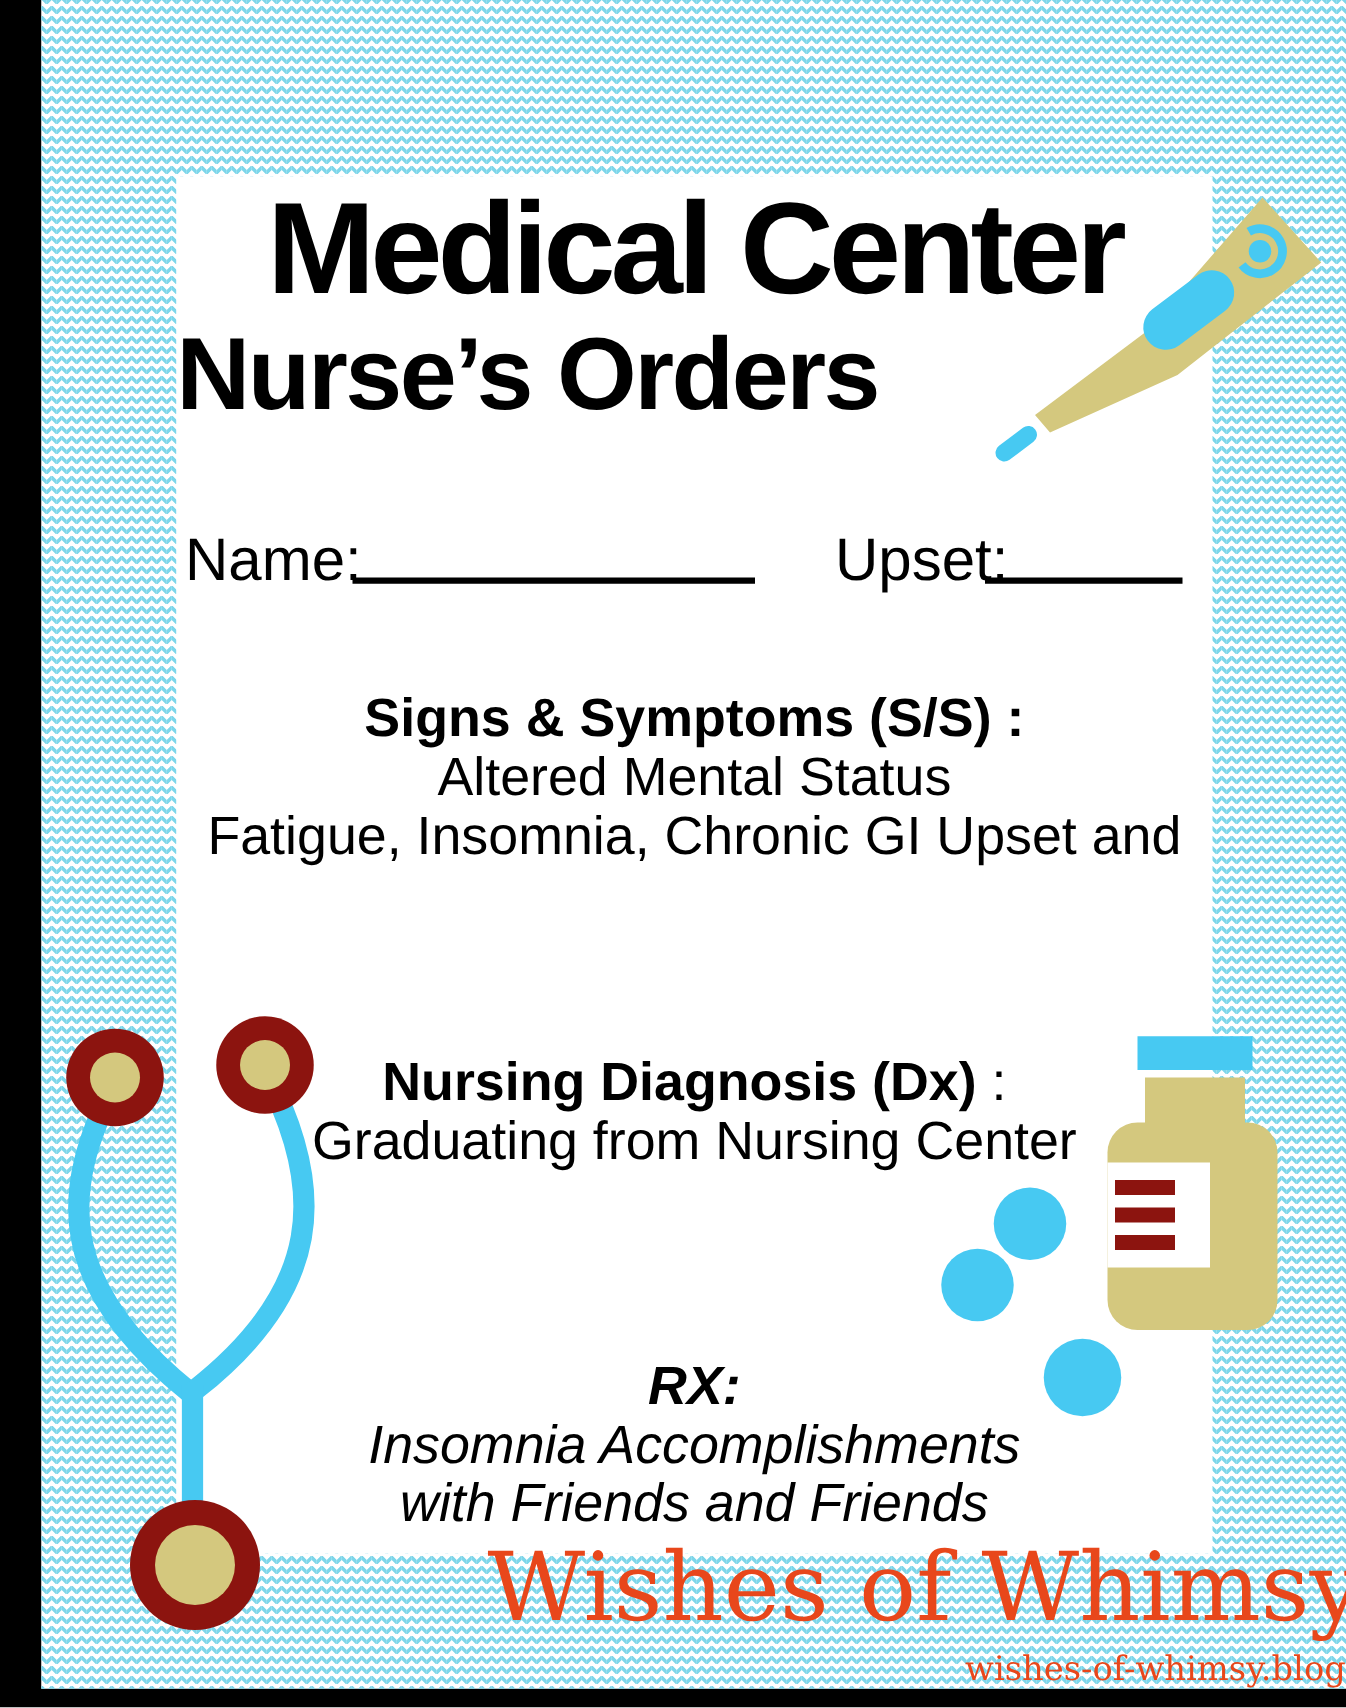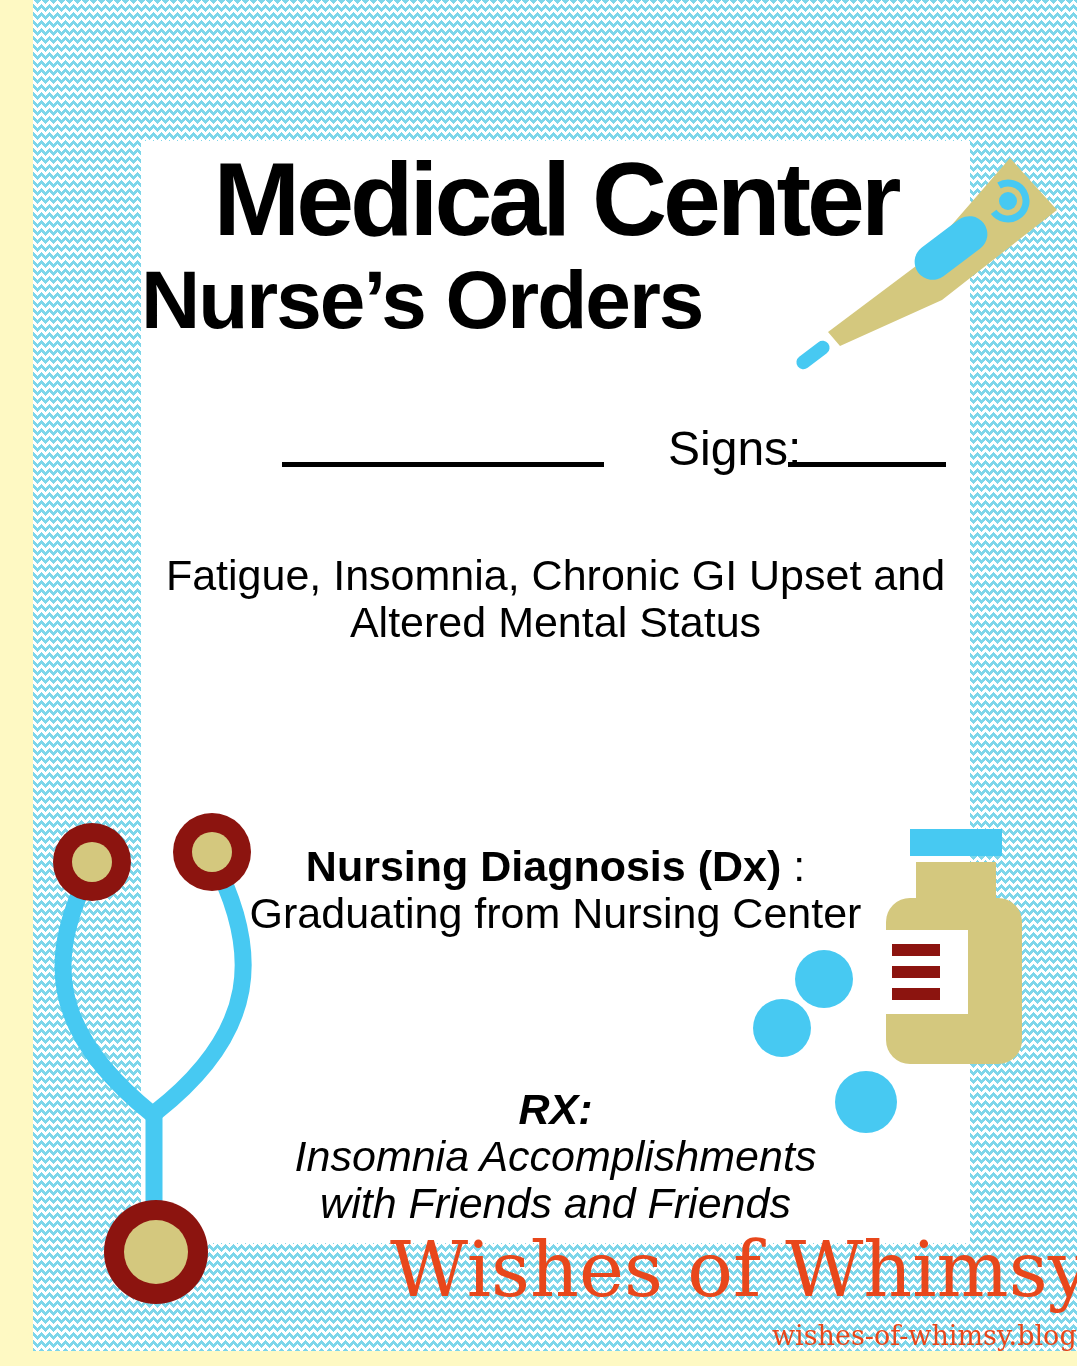--- a/index.html
+++ b/index.html
@@ -1,17 +1,17 @@
 <!DOCTYPE html>
 <html style="--pattern-cyan: #7dd6ea; --tan: #d4c87e; --sky-blue: #47c9f2; --dark-red: #8c140f; --orange: #e8471b; --black: #000000;"><head>
 <meta charset="utf-8">
 <style>
   html,body{margin:0;padding:0;background:#ffffff;}
   .page{
-    position:relative;width:1077px;height:1366px;overflow:hidden;background:#fef9c3;
+    position:relative;width:1077px;height:1366px;overflow:hidden;background:#000000;
     font-family:"Liberation Sans",sans-serif;color:var(--black,#000);
   }
   
   .pattern{
     position:absolute;left:33px;top:0;right:0;bottom:15px;
     background:
       linear-gradient(135deg, var(--pattern-cyan,#7dd6ea) 25%, transparent 25%) -4px 0/8px 8px,
       linear-gradient(225deg, var(--pattern-cyan,#7dd6ea) 25%, transparent 25%) -4px 0/8px 8px,
       linear-gradient(315deg, var(--pattern-cyan,#7dd6ea) 25%, transparent 25%) 0 0/8px 8px,
       linear-gradient(45deg,  var(--pattern-cyan,#7dd6ea) 25%, transparent 25%) 0 0/8px 8px,
@@ -58,27 +58,29 @@
 <body>
 
 <div class="page">
 
   <div class="pattern"></div>
 
   <div class="card">
     <div class="title1">Medical Center</div>
     <div class="title2">Nurse’s Orders</div>
 
+    <div class="form-label name-label">Name:</div>
     <div class="uline name-line"></div>
-    <div class="form-label date-label">Signs:</div>
+    <div class="form-label date-label">Upset:</div>
     <div class="uline date-line"></div>
 
     <div class="sec sec1">
+      <div class="h"><span>Signs &amp; Symptoms (S/S) :</span><span class="colon"></span></div>
+      <div>Altered Mental Status</div>
       <div>Fatigue, Insomnia, Chronic GI Upset and</div>
-      <div>Altered Mental Status</div>
     </div>
 
     <div class="sec sec2">
       <div class="h"><span>Nursing Diagnosis (Dx)</span><span class="colon"> :</span></div>
       <div>Graduating from Nursing Center</div>
     </div>
 
     <div class="sec sec3">
       <div class="h"><span>RX:</span><span class="colon"></span></div>
       <div>Insomnia Accomplishments</div>

